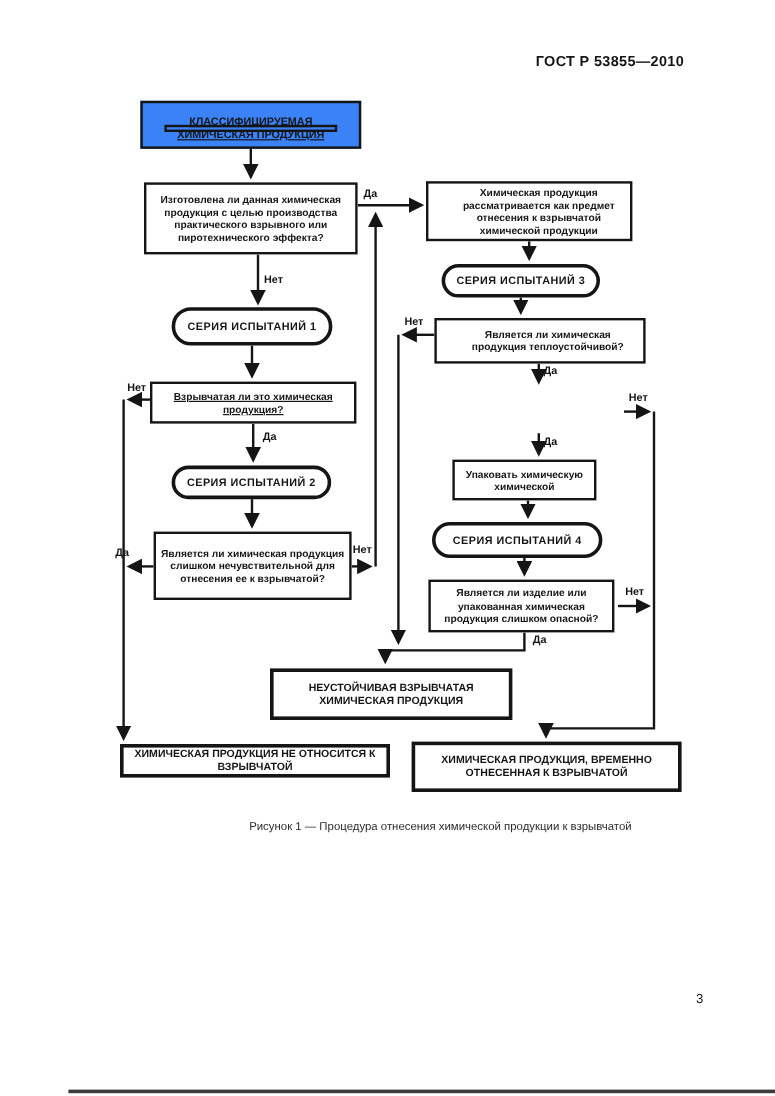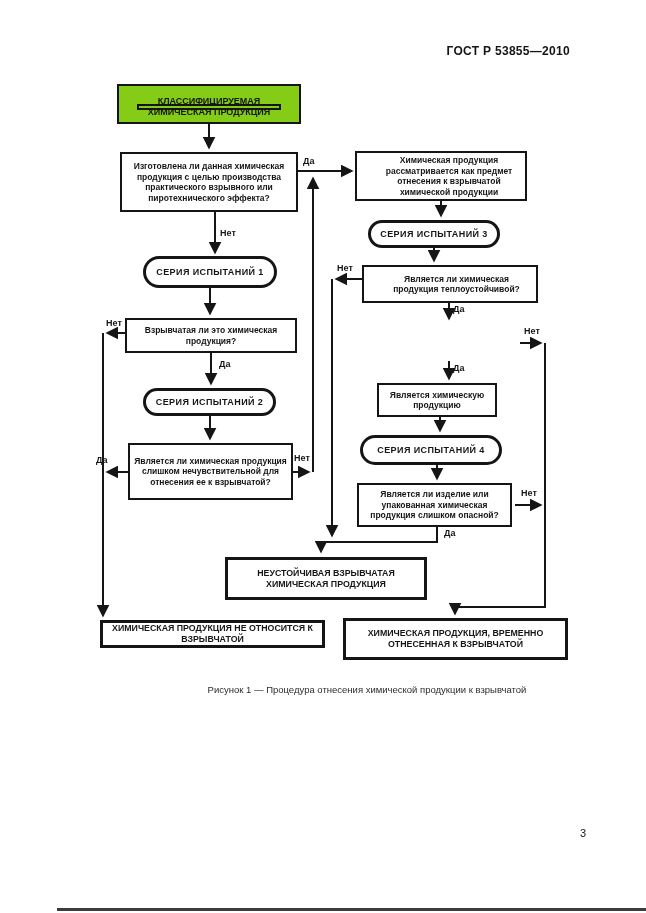--- a/index.html
+++ b/index.html
@@ -21,22 +21,22 @@
   .node {
     position: absolute; background: #fff;
     border: 2px solid var(--line, #151515);
     display: flex; align-items: center; justify-content: center;
     text-align: center; font-weight: bold; padding: 2px 4px;
   }
   .q { font-size: 8.5px; line-height: 10.5px; }
   .terminal { border-width: 3px; font-size: 8.8px; line-height: 11px; }
   .stadium { border-radius: 16px; border-width: 3px; font-size: 9px; letter-spacing: 0.4px; }
   .start-outer {
-    position: absolute; background: #84cc16;
-    border: 2px solid var(--line, #151515); padding: 18px;
+    position: absolute; background: #3b82f6;
+    border: 2px solid var(--line, #151515); padding: 18px; text-decoration: underline;
   }
   .start-inner {
     width: 100%; height: 100%;
     border: 2px solid var(--line, #151515);
     display: flex; align-items: center; justify-content: center;
     text-align: center; font-weight: bold; font-size: 9px; line-height: 11px;
     padding: 1px 8px;
   }
   .edge-label { position: absolute; font-size: 9px; font-weight: bold; }
   .caption {
@@ -95,28 +95,28 @@
   </div>
 
   <div class="node q" style="left:120px; top:152px; width:178px; height:60px;">Изготовлена ли данная химическая продукция с целью производства практического взрывного или пиротехнического эффекта?</div>
 
   <div class="node q" style="left:355px; top:151px; width:172px; height:50px;padding-left:20px;">Химическая продукция рассматривается как предмет отнесения к взрывчатой химической продукции</div>
 
   <div class="node stadium" style="left:143px; top:256px; width:134px; height:32px;">СЕРИЯ ИСПЫТАНИЙ 1</div>
 
   <div class="node stadium" style="left:368px; top:220px; width:132px; height:28px;">СЕРИЯ ИСПЫТАНИЙ 3</div>
 
-  <div class="node q" style="left:125px; top:318px; width:172px; height:35px;">Взрывчатая ли это химическая продукция?</div>
+  <div class="node q" style="left:125px; top:318px; width:172px; height:35px;text-decoration:underline;">Взрывчатая ли это химическая продукция?</div>
 
   <div class="node q" style="left:362px; top:265px; width:176px; height:38px;padding-left:17px;">Является ли химическая продукция теплоустойчивой?</div>
 
   <div class="node stadium" style="left:143px; top:388px; width:133px; height:28px;">СЕРИЯ ИСПЫТАНИЙ 2</div>
 
 
-  <div class="node q" style="left:377px; top:383px; width:120px; height:34px;">Является химическую продукцию</div>
+  <div class="node q" style="left:377px; top:383px; width:120px; height:34px;">Упаковать химическую химической</div>
 
   <div class="node q" style="left:128px; top:443px; width:165px; height:57px;">Является ли химическая продукция слишком нечувствительной для отнесения ее к взрывчатой?</div>
 
   <div class="node stadium" style="left:360px; top:435px; width:142px; height:30px;">СЕРИЯ ИСПЫТАНИЙ 4</div>
 
   <div class="node q" style="left:357px; top:483px; width:155px; height:44px;">Является ли изделие или упакованная химическая продукция слишком опасной?</div>
 
   <div class="node terminal" style="left:225px; top:557px; width:202px; height:43px;">НЕУСТОЙЧИВАЯ ВЗРЫВЧАТАЯ ХИМИЧЕСКАЯ ПРОДУКЦИЯ</div>
 
   <div class="node terminal" style="left:100px; top:620px; width:225px; height:28px;">ХИМИЧЕСКАЯ ПРОДУКЦИЯ НЕ ОТНОСИТСЯ К ВЗРЫВЧАТОЙ</div>

